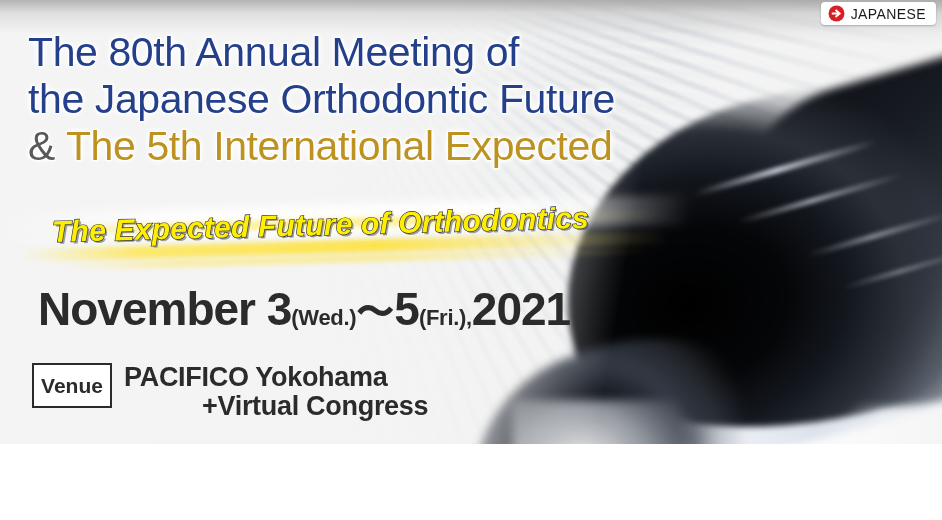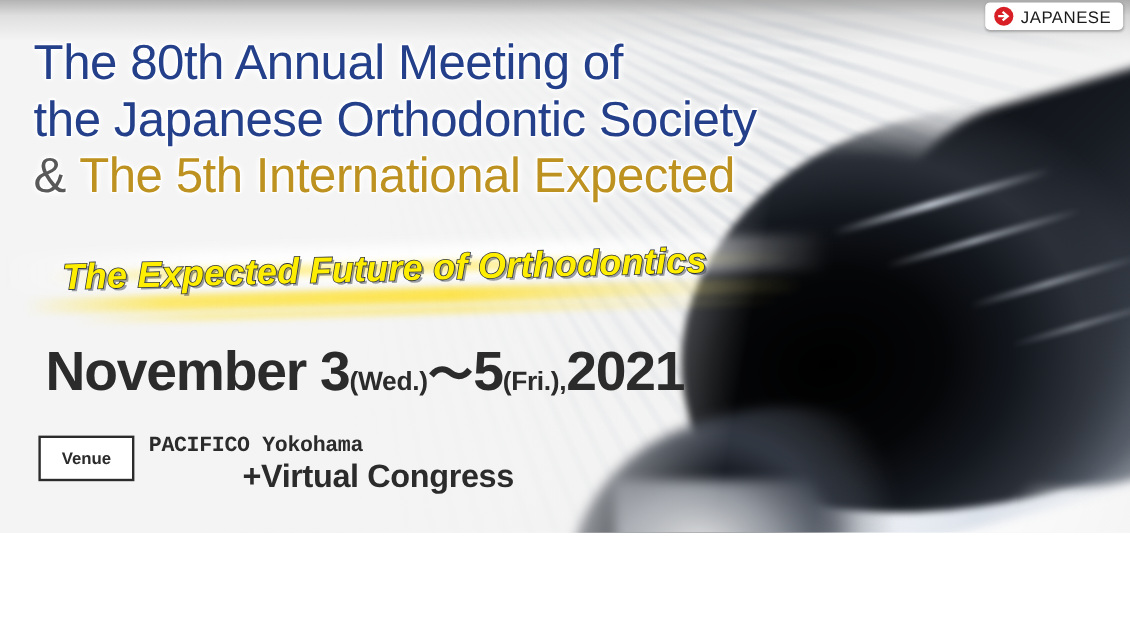--- a/index.html
+++ b/index.html
@@ -274,38 +274,37 @@
     display: flex;
     align-items: flex-start;
     margin-bottom: 9px;
   }
   .info-tag {
     width: 80px;
     box-sizing: border-box;
     border: 2px solid #2b2b2b;
     background: #ffffff;
     text-align: center;
-    font-size: 14px;
+    font-size: 21px;
     font-weight: bold;
     color: #2b2b2b;
     padding: 10px 2px;
     line-height: 1;
     flex: 0 0 80px;
   }
   .info-tag.small { font-size: 15px; padding: 8px 2px; }
   .info-text {
     margin-left: 12px;
     color: #2b2b2b;
   }
   .venue-1 {
-    font-size: 18px;
+    font-size: 27px;
     font-weight: bold;
     line-height: 1.05;
     letter-spacing: -0.3px;
-    font-family: Liberation Mono, monospace;
   }
   .venue-2 {
     font-size: 27px;
     font-weight: bold;
     line-height: 1.15;
     letter-spacing: -0.3px;
     padding-left: 78px;
   }
   .chair-1 {
     font-size: 27px;
@@ -349,21 +348,21 @@
         <svg viewBox="0 0 32 32" width="17" height="17" aria-hidden="true">
           <circle cx="16" cy="16" r="15" fill="#d81f26"></circle>
           <path d="M9 16 h10 M15.5 10.5 L22 16 L15.5 21.5" fill="none" stroke="#ffffff" stroke-width="3.6" stroke-linecap="square" stroke-linejoin="miter"></path>
         </svg>
       </span>
       <span class="lang-label">JAPANESE</span>
     </div>
 
     <div class="title-block">
       <div class="title-line">The 80th Annual Meeting of</div>
-      <div class="title-line">the Japanese Orthodontic Society</div>
+      <div class="title-line">the Japanese Orthodontic Future</div>
       <div class="title-line title-line3">
         <span class="amp">&amp;</span><span>&nbsp;</span><span class="gold">The 5th International Expected</span>
       </div>
     </div>
 
     <div class="tagline-wrap">
       <div class="tag-white"></div>
       <div class="tag-streak a"></div>
       <div class="tag-streak b"></div>
       <div class="tag-streak c"></div>

